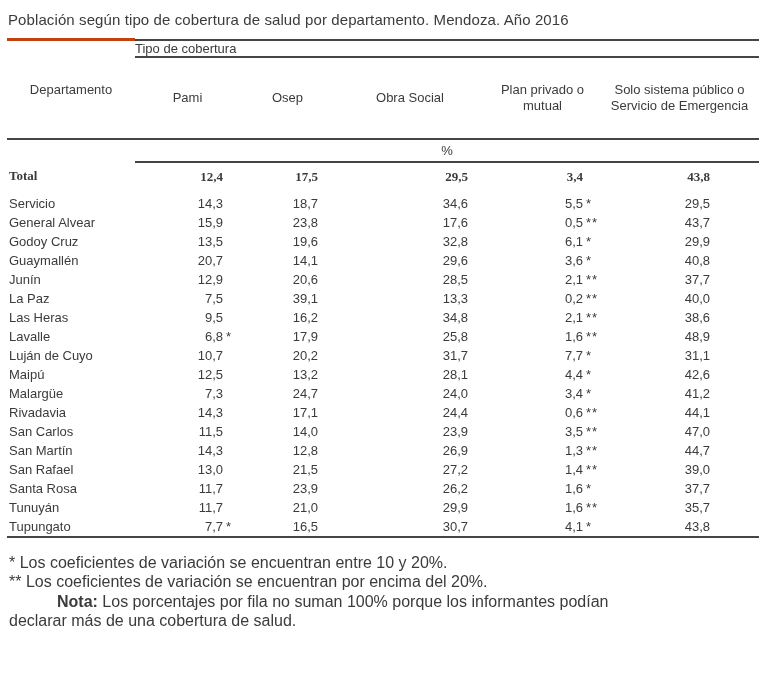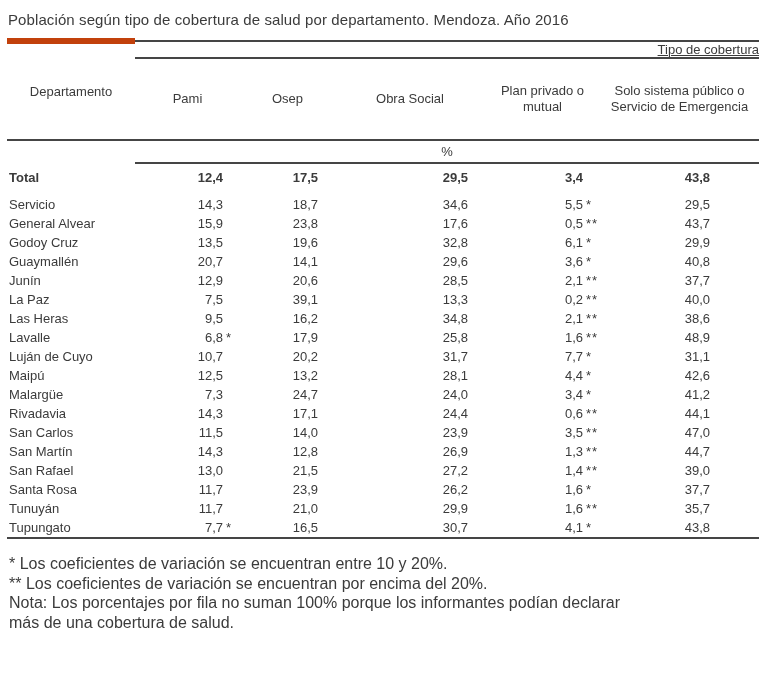--- a/index.html
+++ b/index.html
@@ -25,31 +25,30 @@
     width:752px;
   }
   table.stats th, table.stats td {
     font-size:13px;
     font-weight:normal;
     vertical-align:middle;
   }
 
   
   th.dept-head {
-    border-top:6px solid #c2410c;
+    border-top:3px solid #c2410c;
     vertical-align:middle;
     font-size:13px;
   }
   th.group-head {
     border-top:2px solid #454545;
     border-bottom:2px solid #454545;
     height:14px;
-    text-align:right;
-    font-size:13px;
-    text-decoration:underline;
+    text-align:left;
+    font-size:13px;
   }
   tr.col-heads th {
     height:82px;
     text-align:center;
     vertical-align:middle;
     line-height:16px;
     font-size:13px;
     padding:0 6px;
   }
 
@@ -68,27 +67,27 @@
   td.num  { text-align:right; }
   td.num .val { display:inline; }
   td.num .mark {
     display:inline-block;
     width:17px;
     text-align:left;
     padding-left:3px;
     letter-spacing:1px;
   }
   td.num.last { padding-right:32px; }
-  tr.total td { font-weight:bold; padding-top:4px; padding-bottom:8px; }
+  tr.total td { font-weight:bold; padding-top:4px; padding-bottom:8px;font-family:Liberation Serif, serif; }
   tbody tr:last-child td { border-bottom:2px solid #454545; }
 
   
   .notes { margin-top:15px; padding-left:2px; max-width:622px; }
   .notes p { font-size:16px; line-height:19.5px; }
-  .notes b { font-weight:normal; }
+  .notes b { font-weight:bold;margin-left:48px; }
 </style>
 </head>
 <body>
 
 <div class="page">
 
   <div class="title">Población según tipo de cobertura de salud por departamento. Mendoza. Año 2016</div>
 
   <table class="stats">
     <colgroup>

